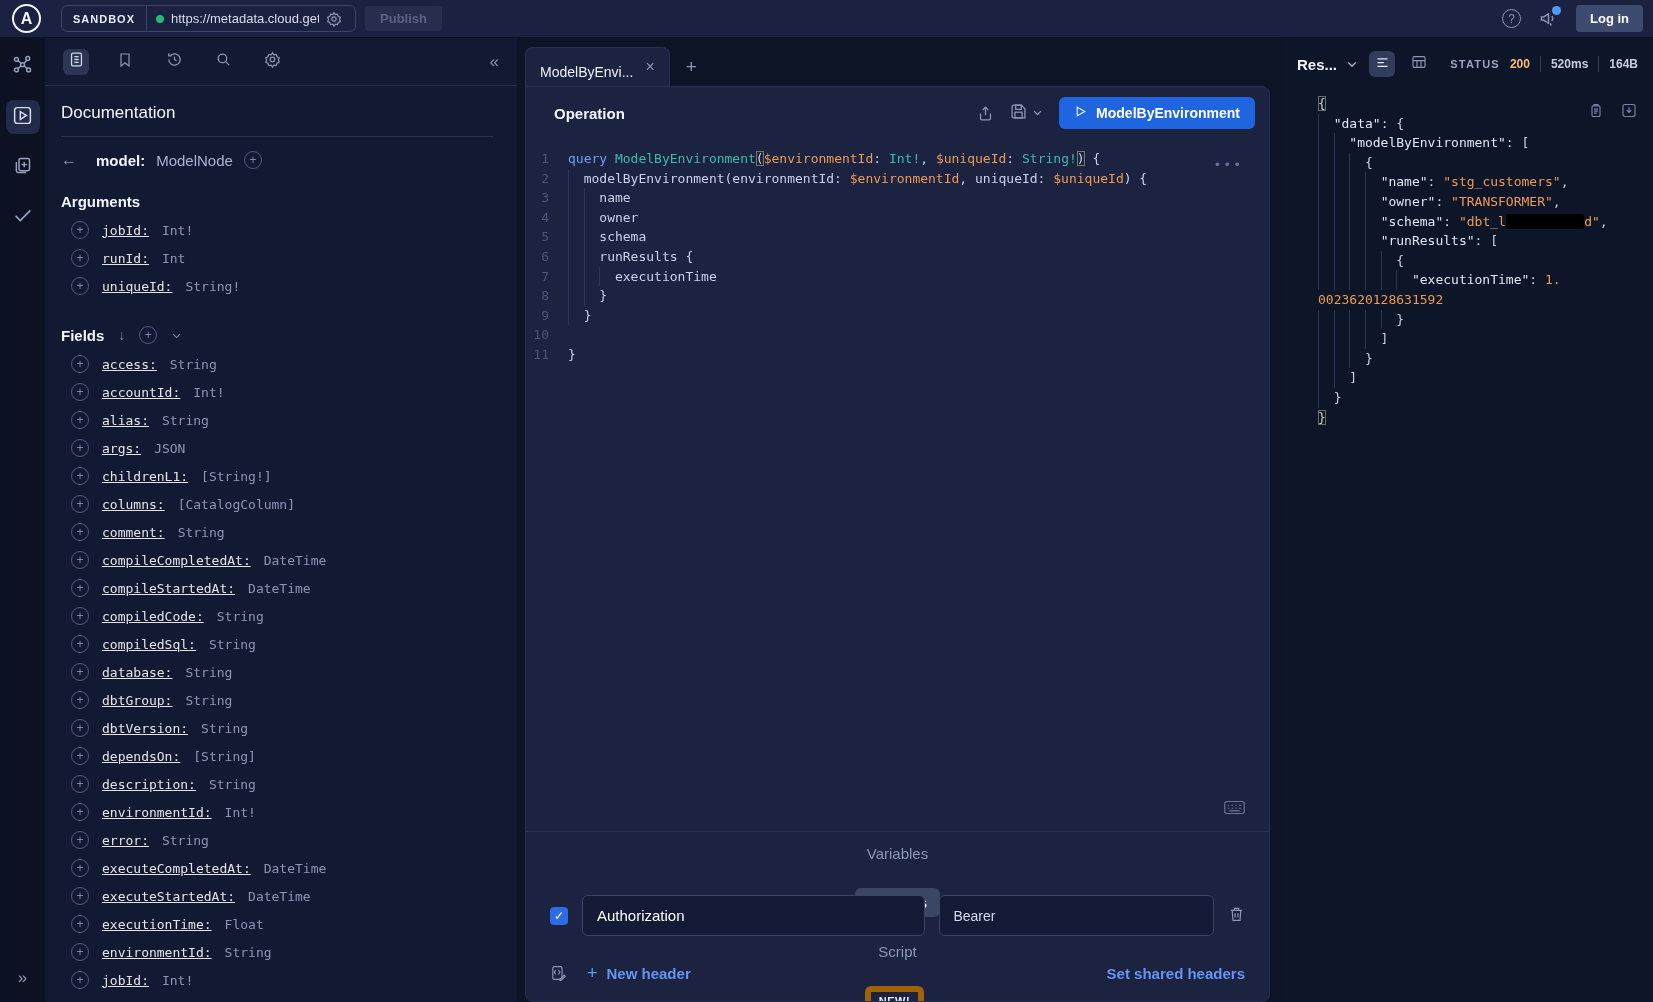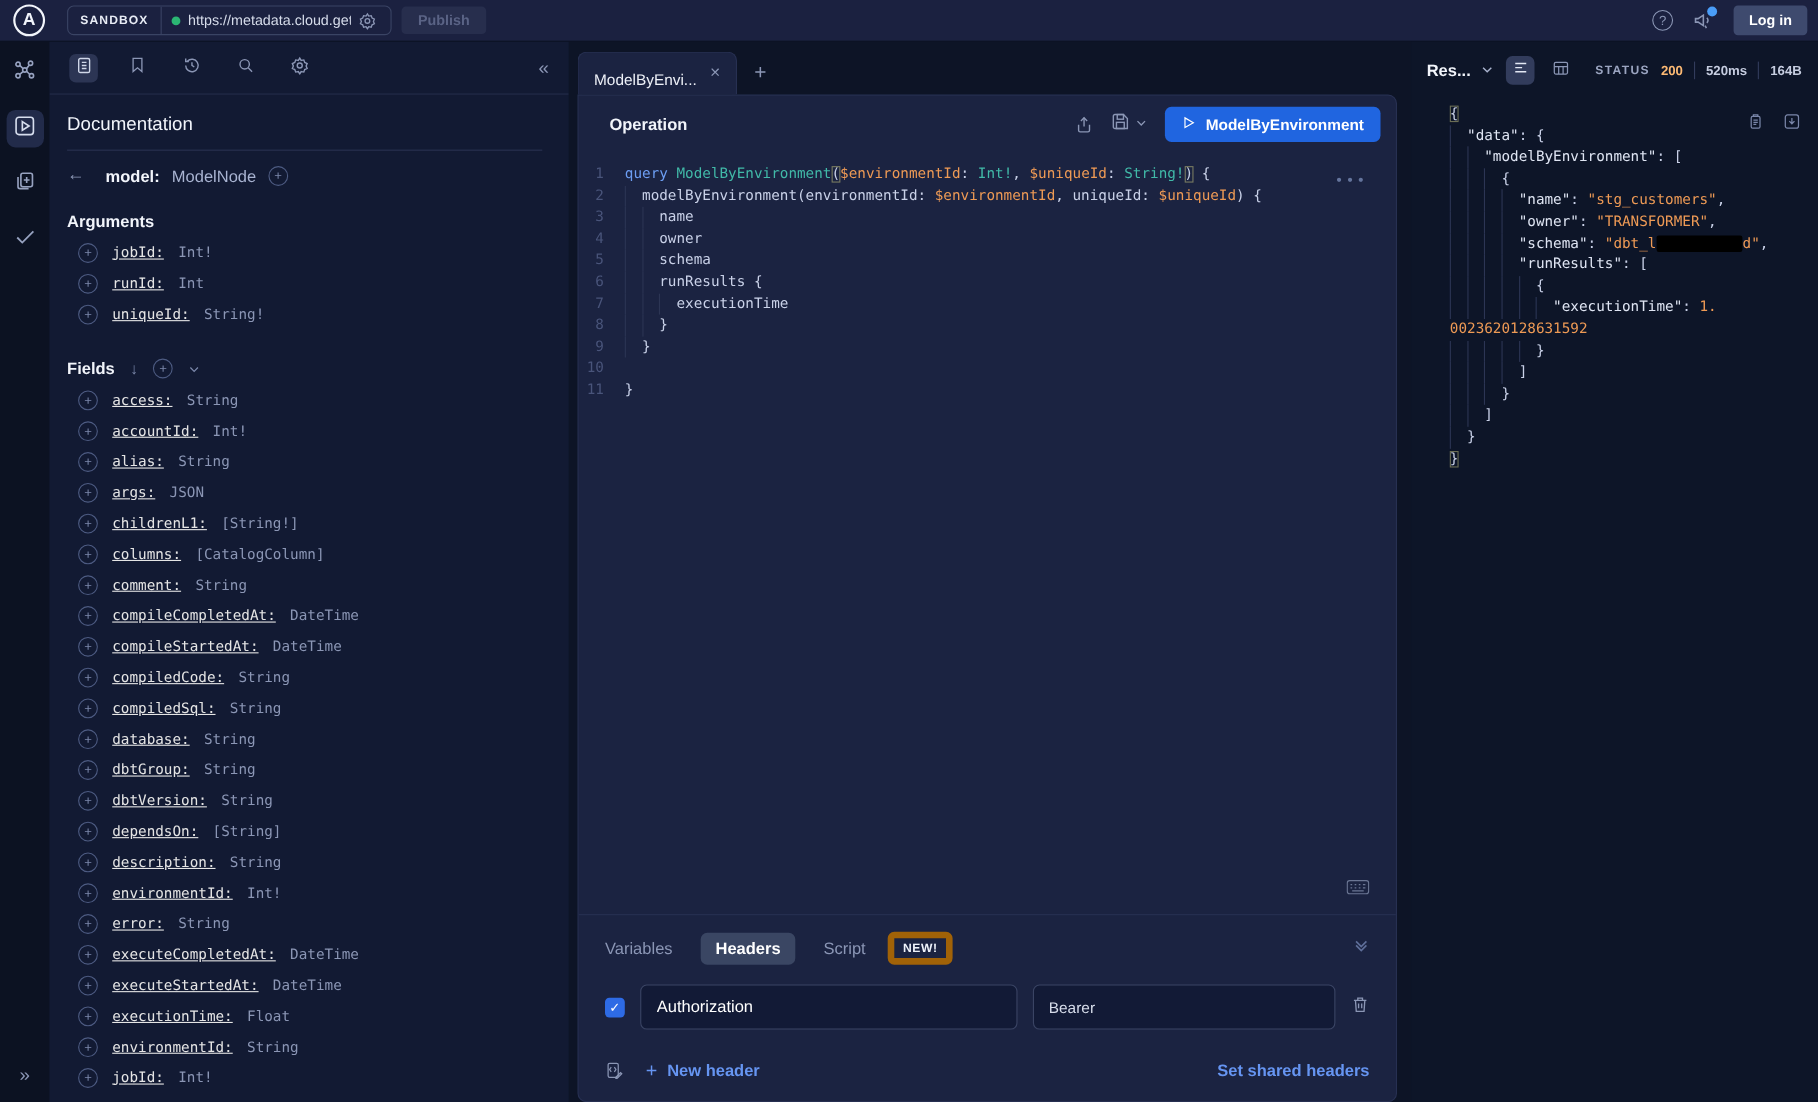--- a/index.html
+++ b/index.html
@@ -83,21 +83,21 @@
   .tk-ky { color:#dfe5f3; }
   .tk-st { color:#ee9a55; }
   .tk-nu { color:#ee9a55; }
   .tk-pu { color:#c9d1e8; }
   .tk-rd { background:#000; border-radius:2px; }
   .editor-menu { position:absolute; top:16px; right:26px; color:#64749c; font-size:13px; letter-spacing:2px; }
   .kbd-icon { position:absolute; bottom:10px; right:24px; color:#6b7694; }
 
   
   .bottom { border-top:1px solid #273052; padding:13px 24px 12px 24px; flex:none; }
-  .btabs { display:flex; align-items:center; gap:26px; height:34px; }
+  .btabs { display:flex; align-items:center; gap:26px; height:34px;flex-direction:column; }
   .btab { font-size:15px; color:#8b96b5; }
   .btab.active { background:#3a4663; color:#fff; font-weight:bold; padding:6px 13px; border-radius:6px; }
   .new-badge { border:6px solid #a16207; border-radius:6px; padding:3px 8px; font-size:11px; font-weight:bold; letter-spacing:.5px; color:#eef2fa; margin-left:-6px; }
   .btabs-collapse { margin-left:auto; color:#5f6f9a; }
   .hdr-row { display:flex; align-items:center; gap:14px; margin-top:16px; }
   .chk { width:18px; height:18px; background:#2e6be5; border-radius:4px; color:#fff; font-size:12px; display:flex; align-items:center; justify-content:center; flex:none; }
   .key-input { flex:1.15; height:41px; background:#121a36; border:1px solid #3a4464; border-radius:6px; color:#fff; font-size:15px; padding:0 14px; font-family:"Liberation Sans",sans-serif; }
   .val-field { flex:1; height:41px; border:1px solid #3a4464; border-radius:6px; background:#121a36; display:flex; align-items:center; overflow:hidden; }
   .val-prefix { font-size:14px; color:#d6dcea; padding:0 9px 0 13px; flex:none; }
   .token-box { flex:1; align-self:stretch; background:#000; color:#fff; font-family:"DejaVu Sans Mono",monospace; font-weight:bold; font-size:13px; display:flex; align-items:center; padding:0 13px; letter-spacing:.5px; }

